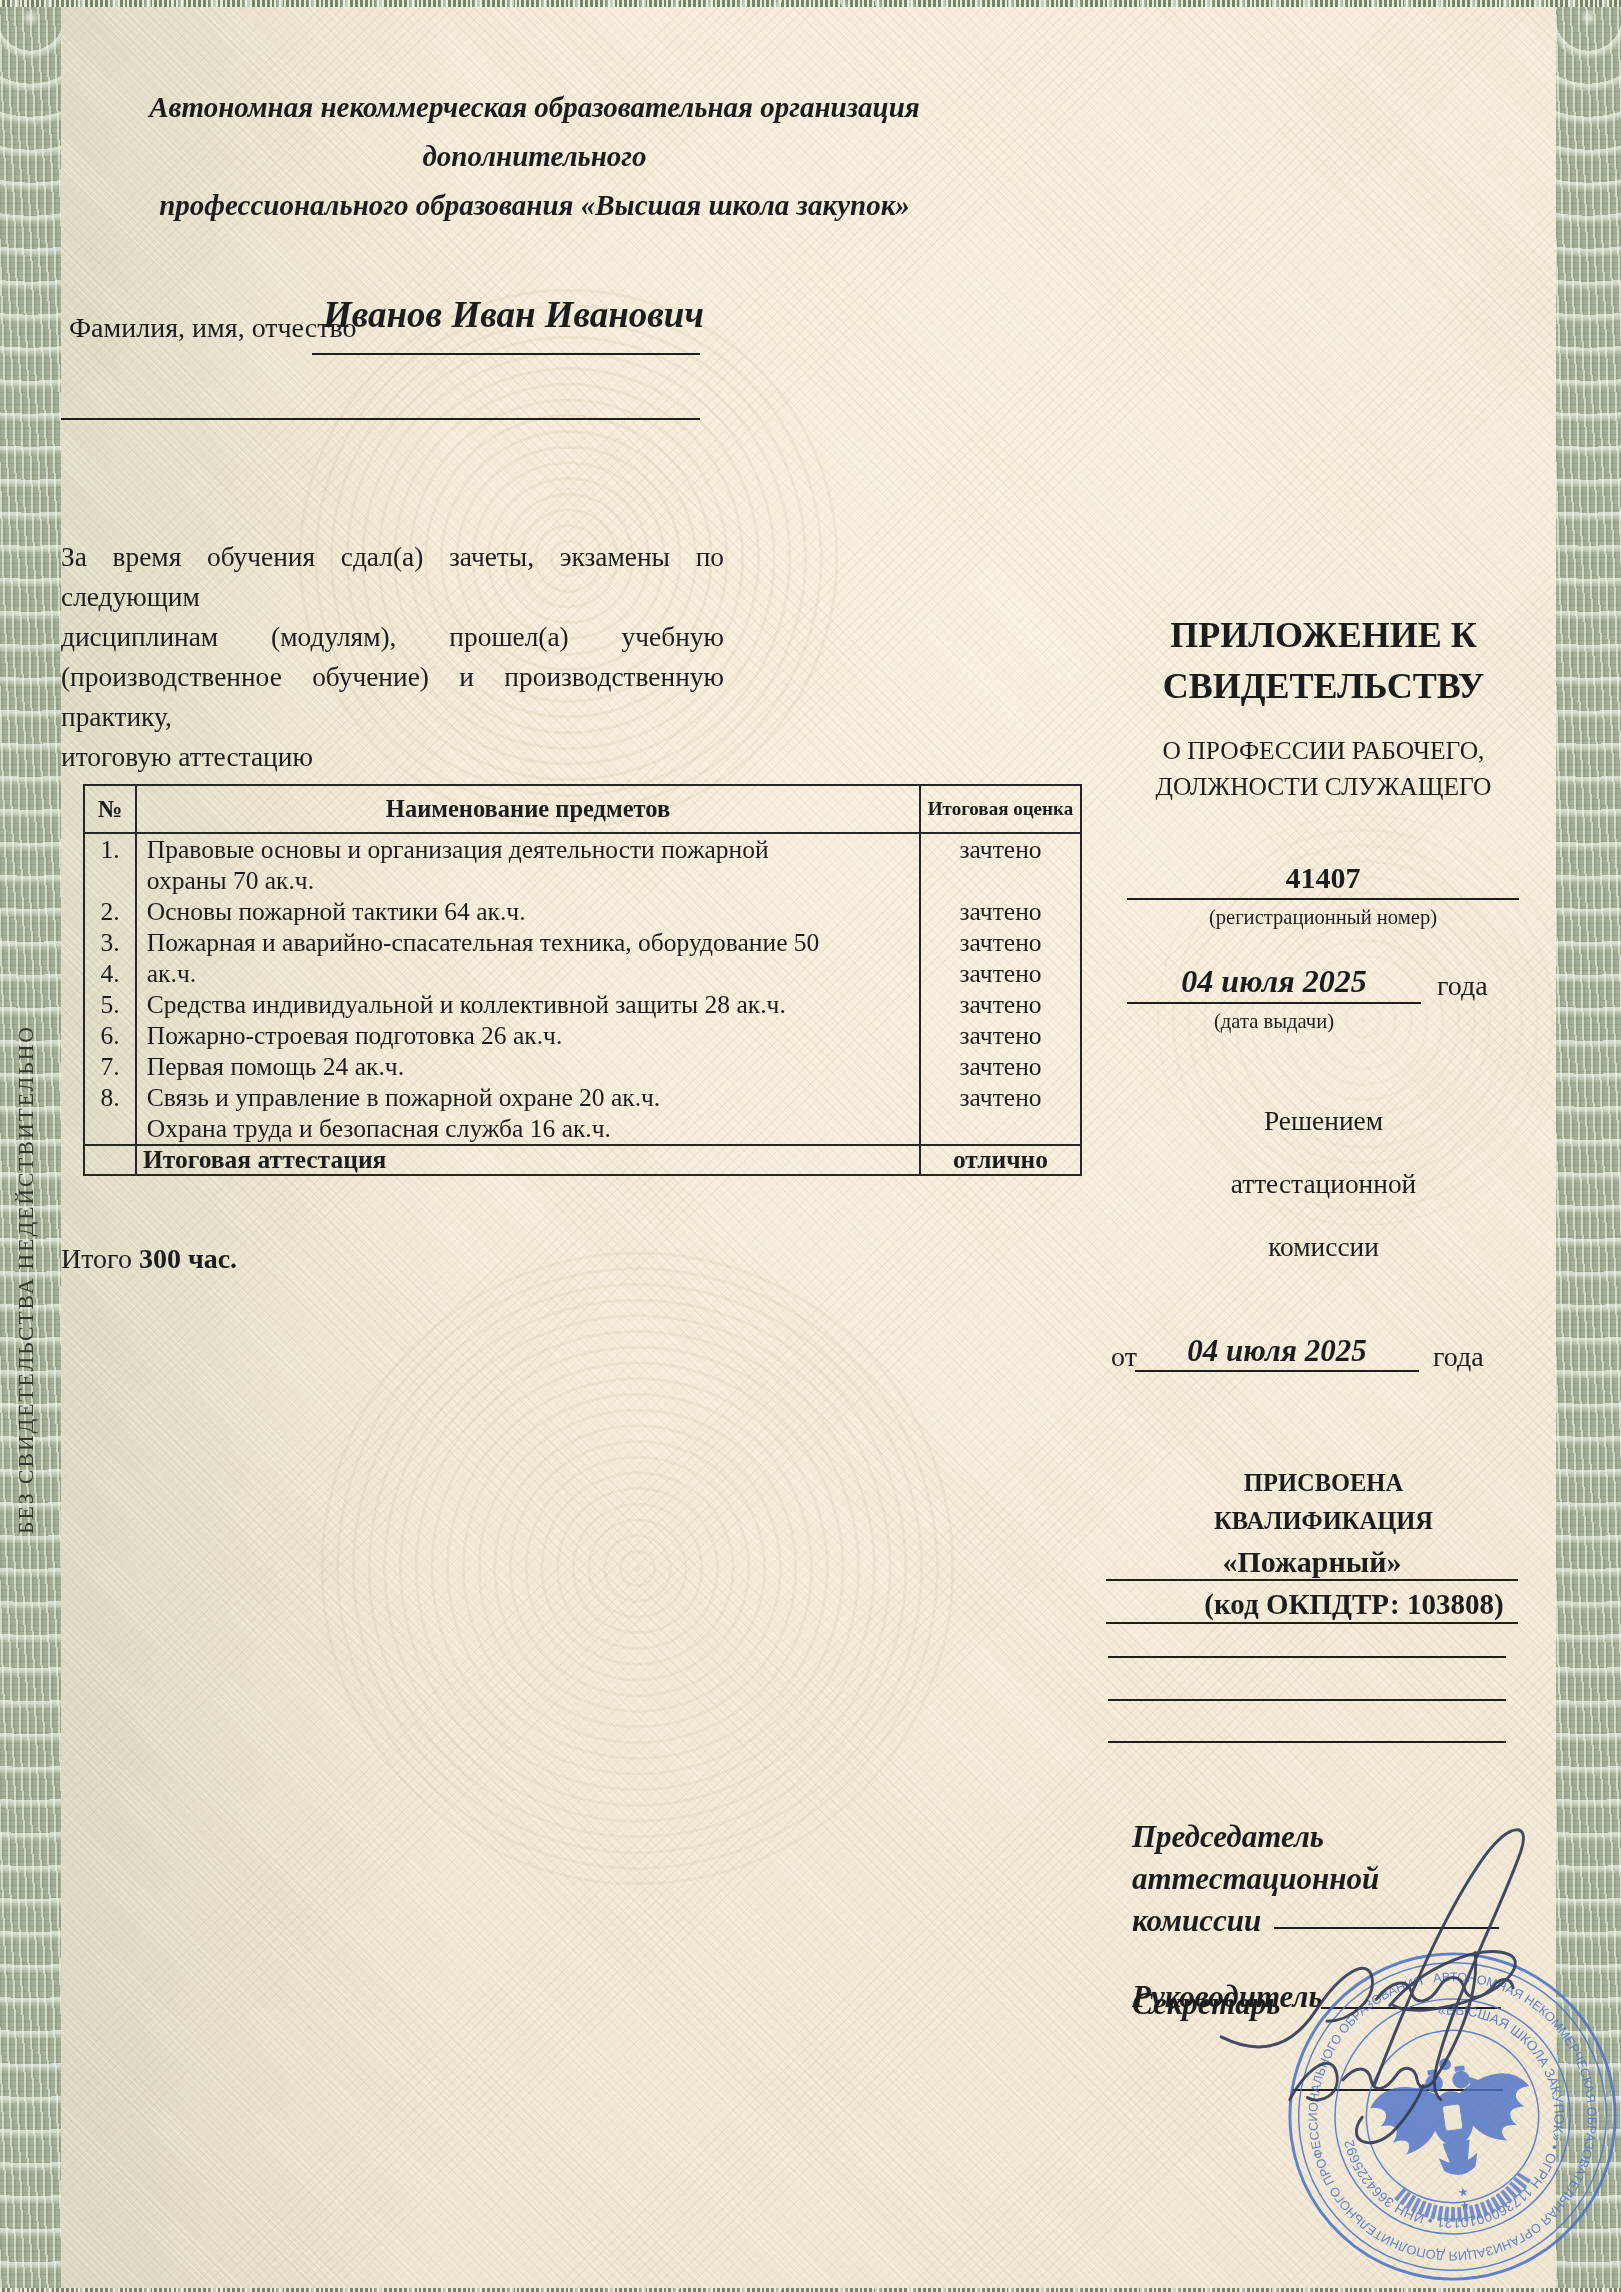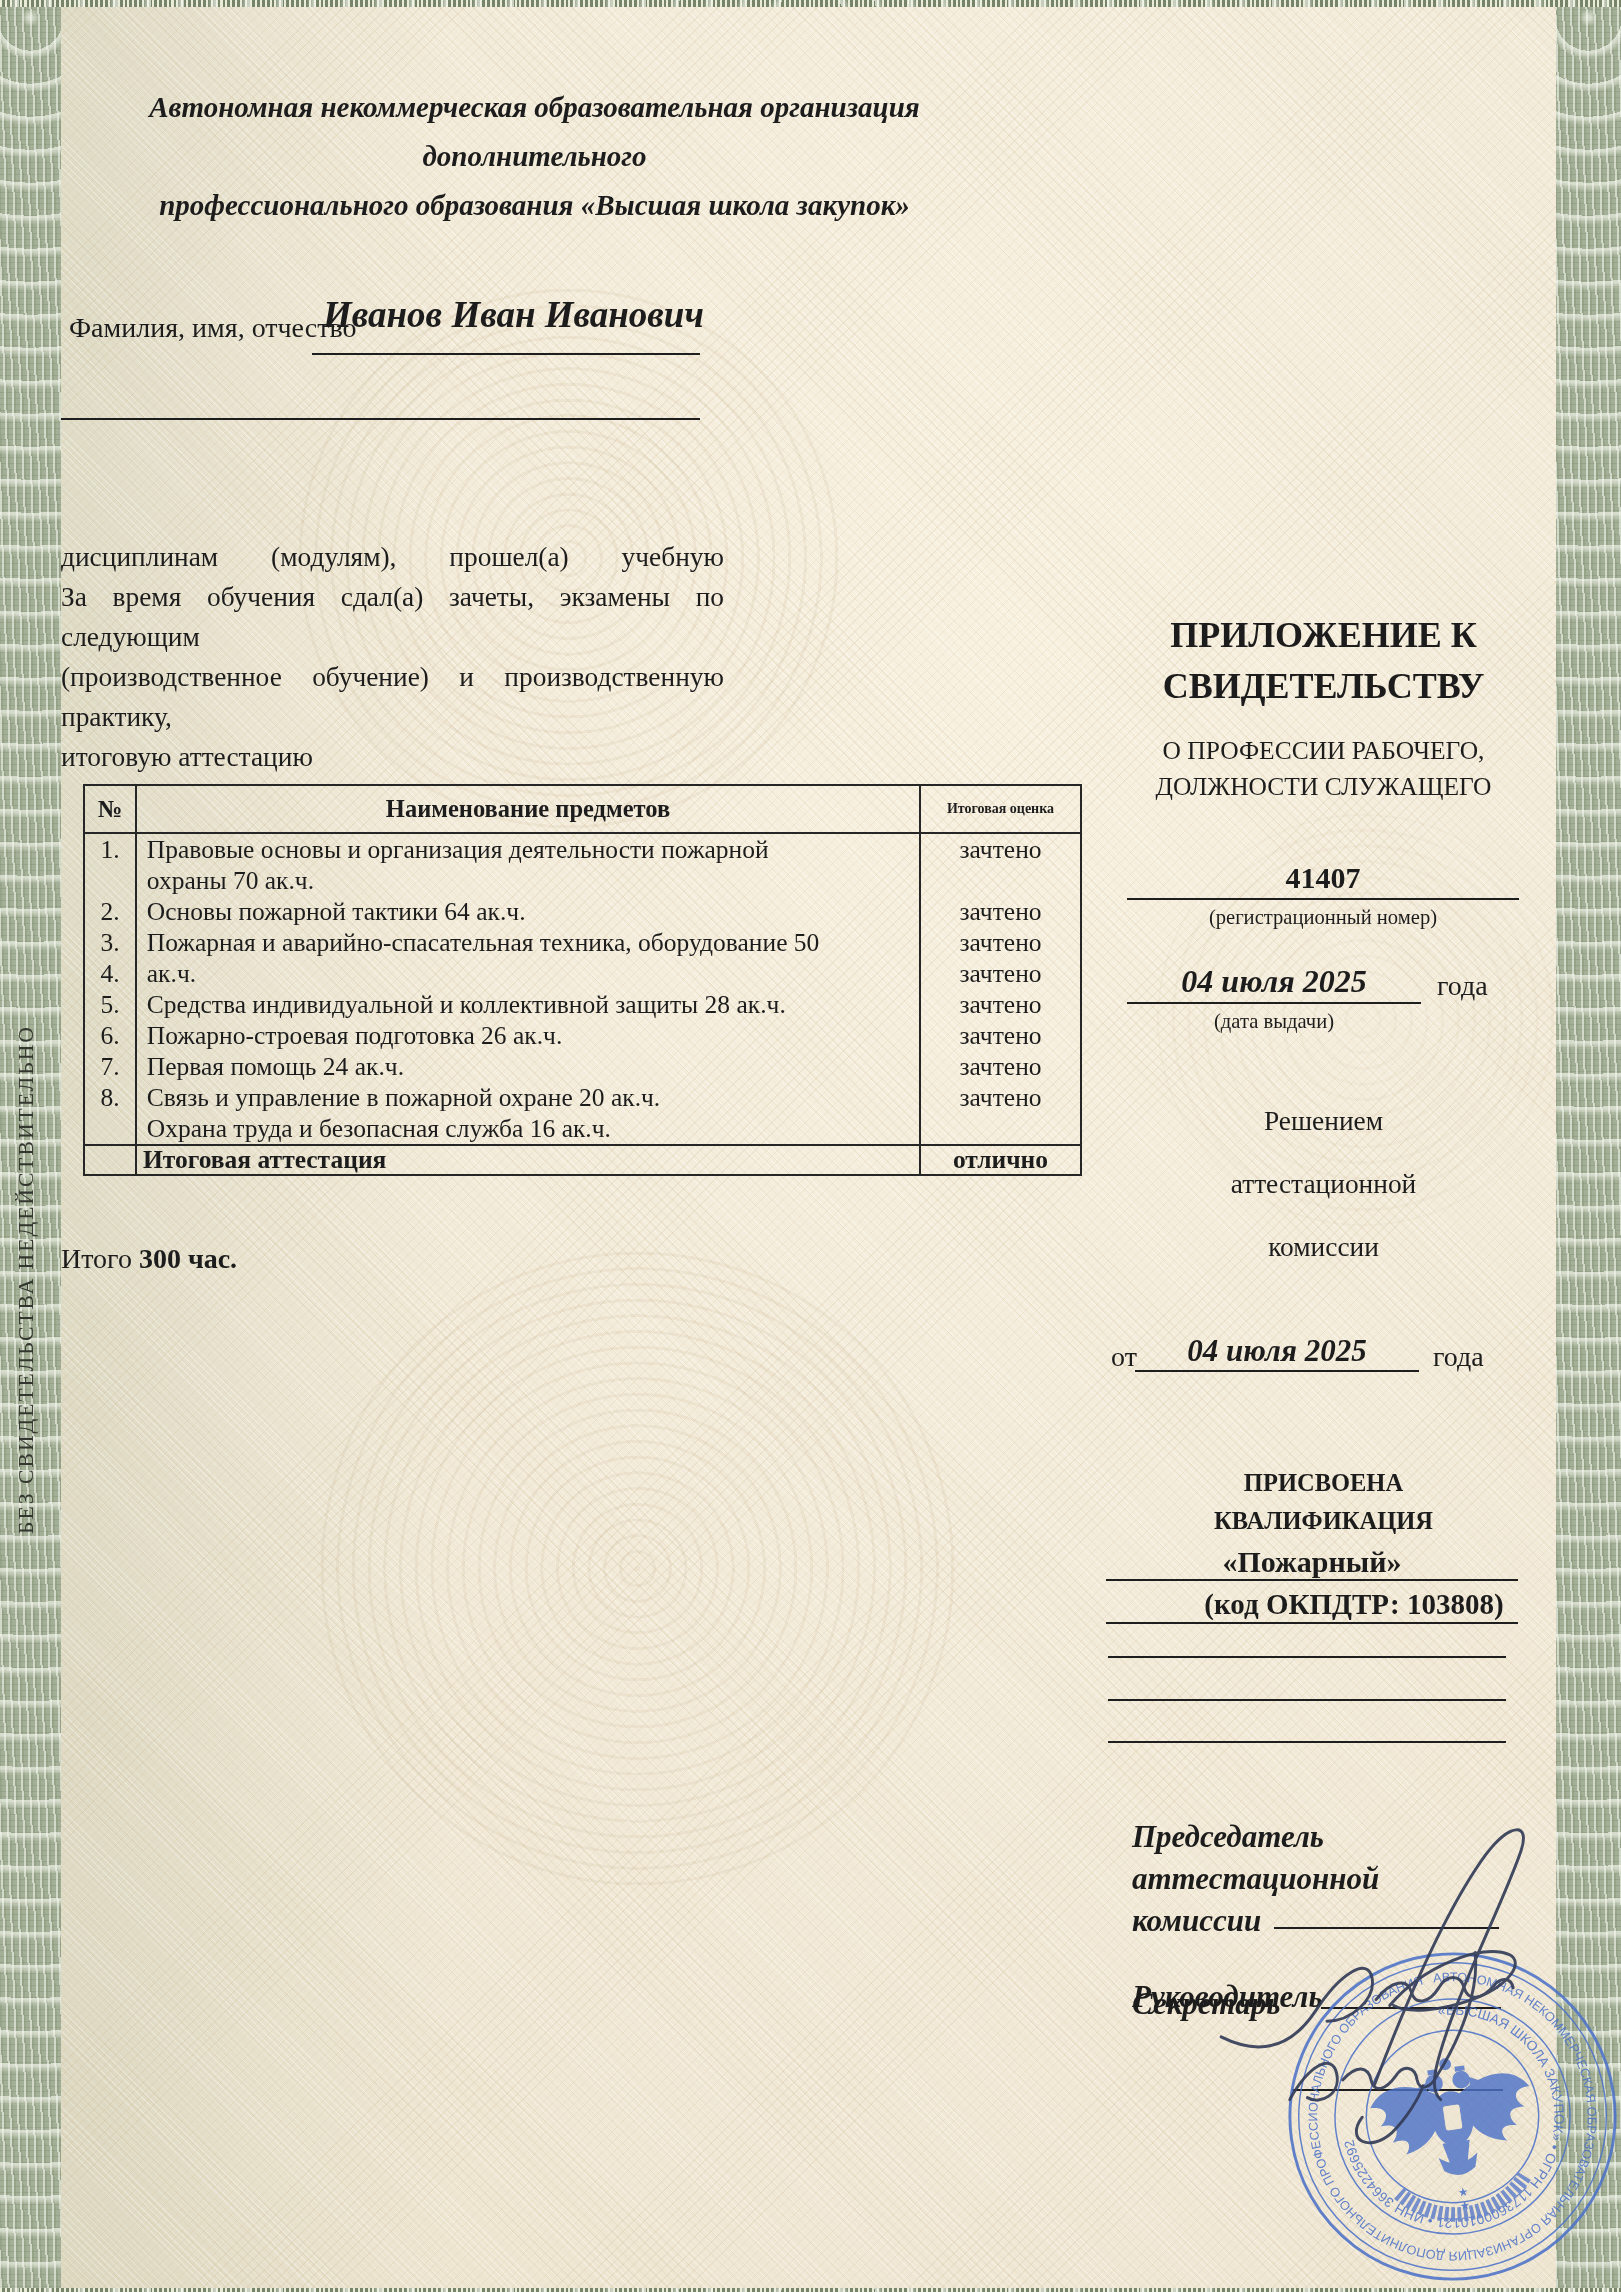--- a/index.html
+++ b/index.html
@@ -40,21 +40,21 @@
   .name-value{position:absolute;left:323px;top:293px;width:372px;text-align:left;
     font-weight:bold;font-style:italic;font-size:37px;white-space:nowrap;}
   .uline{position:absolute;border-bottom:2px solid #1e1e1e;height:0;}
   
   .intro{position:absolute;left:61px;top:537px;width:663px;font-size:27.4px;}
   .intro .jl{text-align:justify;text-align-last:justify;line-height:40px;}
   .intro .ll{text-align:left;line-height:40px;}
   
   .cert-table{position:absolute;left:83px;top:784px;width:995px;border:2px solid #262626;font-size:25.5px;}
   .t-head{display:grid;grid-template-columns:52px 784px 1fr;border-bottom:2px solid #262626;height:46px;}
-  .t-head > div{display:flex;align-items:center;justify-content:center;font-weight:bold;text-align:center;line-height:21.6px;font-size:14px;}
+  .t-head > div{display:flex;align-items:center;justify-content:center;font-weight:bold;text-align:center;line-height:21.6px;font-size:19px;}
   .t-head .h-big{font-size:24.5px;}
   .cb{border-right:2px solid #262626;}
   .t-body{display:grid;grid-template-columns:52px 784px 1fr;}
   .t-col .tl{height:31px;line-height:31px;white-space:nowrap;overflow:visible;}
   .col-num .tl{text-align:center;}
   .col-subj .tl{padding-left:9.8px;}
   .col-grade .tl{text-align:center;}
   .t-final{display:grid;grid-template-columns:52px 784px 1fr;border-top:2px solid #262626;height:28px;font-weight:bold;}
   .t-final > div{line-height:27.4px;}
   .t-final .f-subj{padding-left:6px;}
@@ -103,22 +103,22 @@
     <div>Автономная некоммерческая образовательная организация дополнительного</div>
     <div>профессионального образования «Высшая школа закупок»</div>
   </div>
 
   <div class="name-label">Фамилия, имя, отчество</div>
   <div class="name-value">Иванов Иван Иванович</div>
   <div class="uline" style="left:312px;top:353px;width:388px;"></div>
   <div class="uline" style="left:61px;top:418px;width:639px;"></div>
 
   <div class="intro">
+    <div class="jl">За время обучения сдал(а) зачеты, экзамены по следующим</div>
     <div class="jl">дисциплинам (модулям), прошел(а) учебную</div>
-    <div class="jl">За время обучения сдал(а) зачеты, экзамены по следующим</div>
     <div class="jl">(производственное обучение) и производственную практику,</div>
     <div class="ll">итоговую аттестацию</div>
   </div>
 
   <div class="cert-table">
     <div class="t-head">
       <div class="cb h-big">№</div>
       <div class="cb h-big">Наименование предметов</div>
       <div>Итоговая оценка</div>
     </div>

